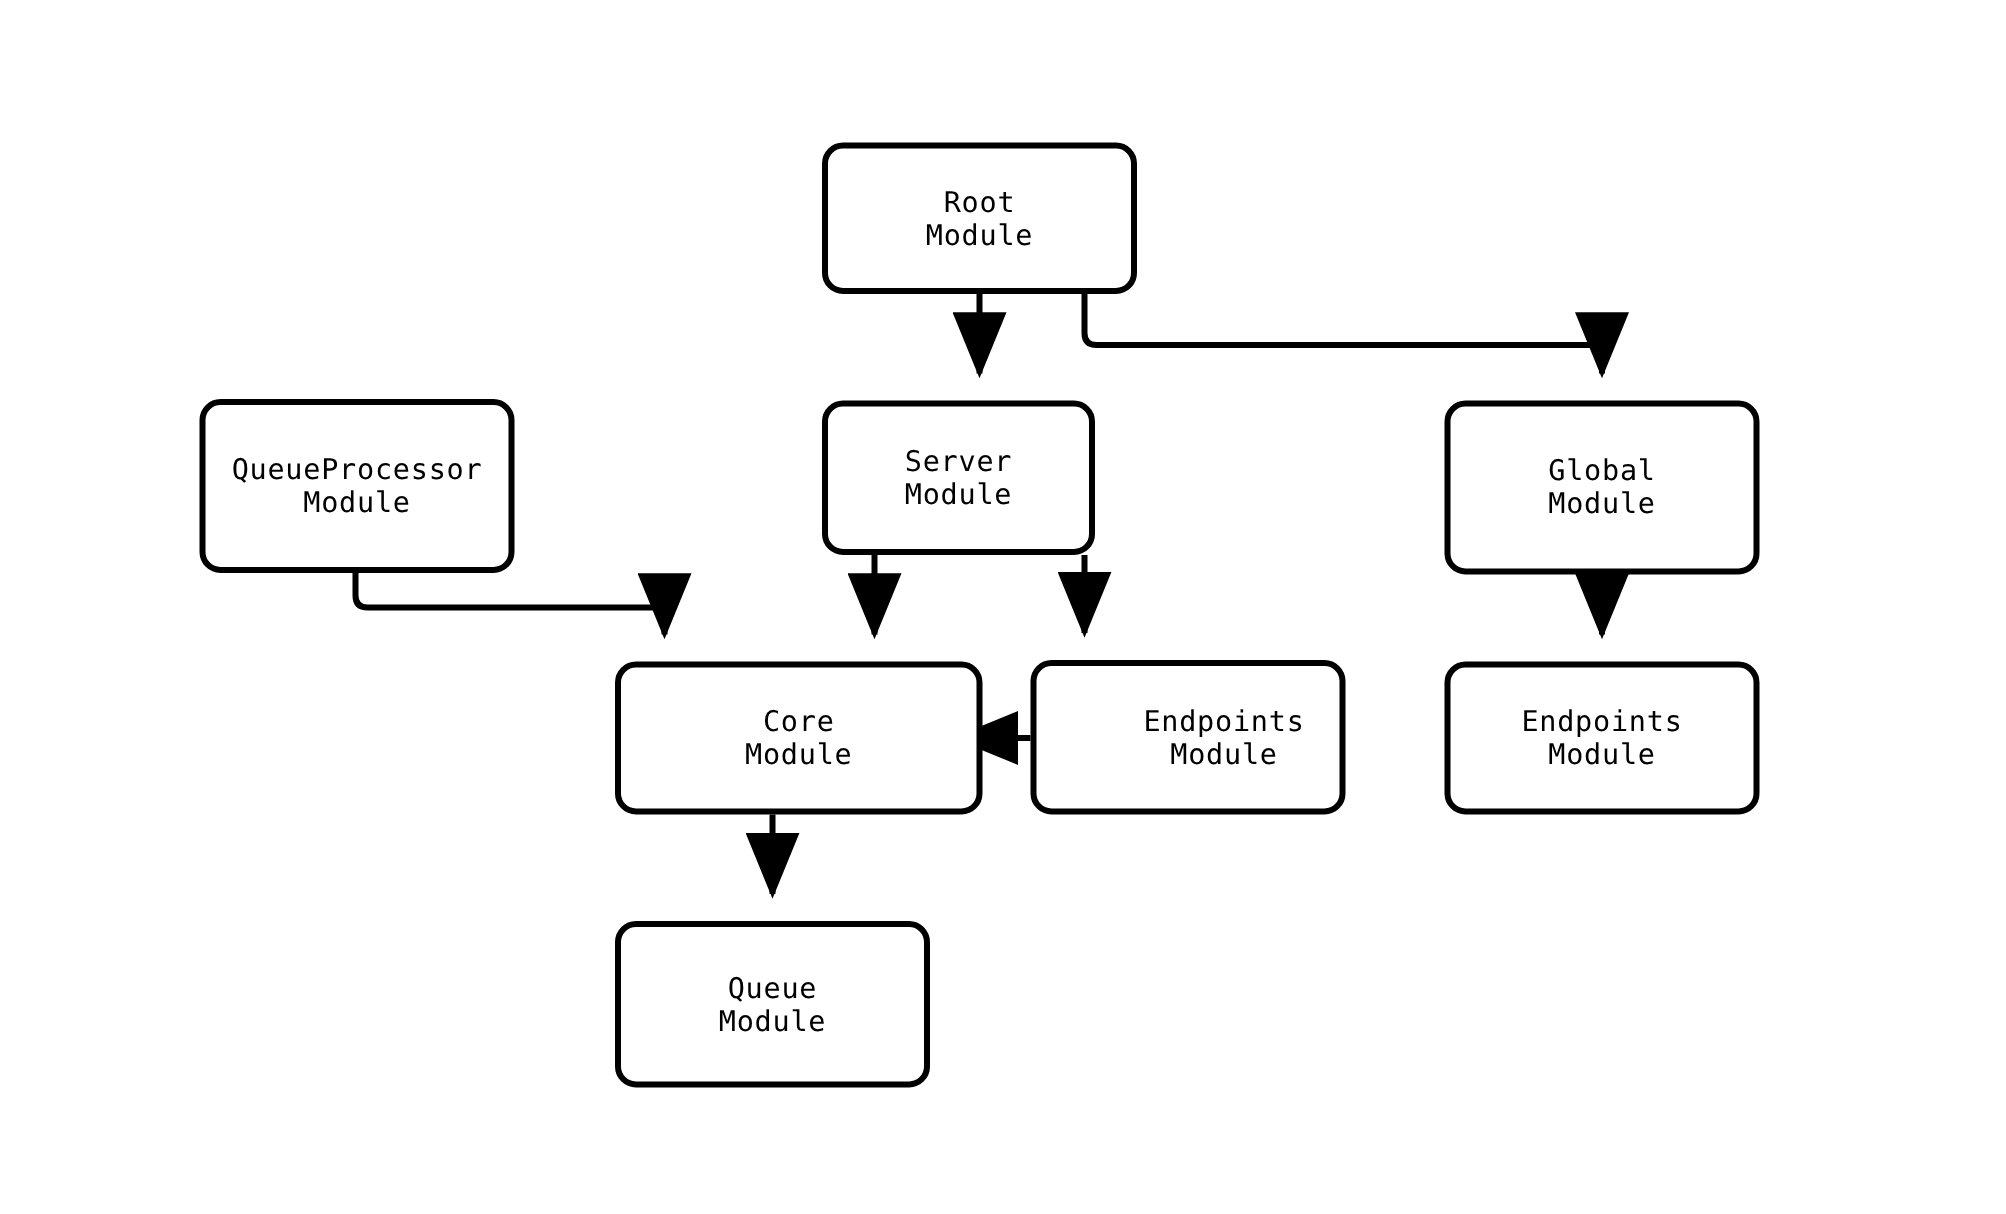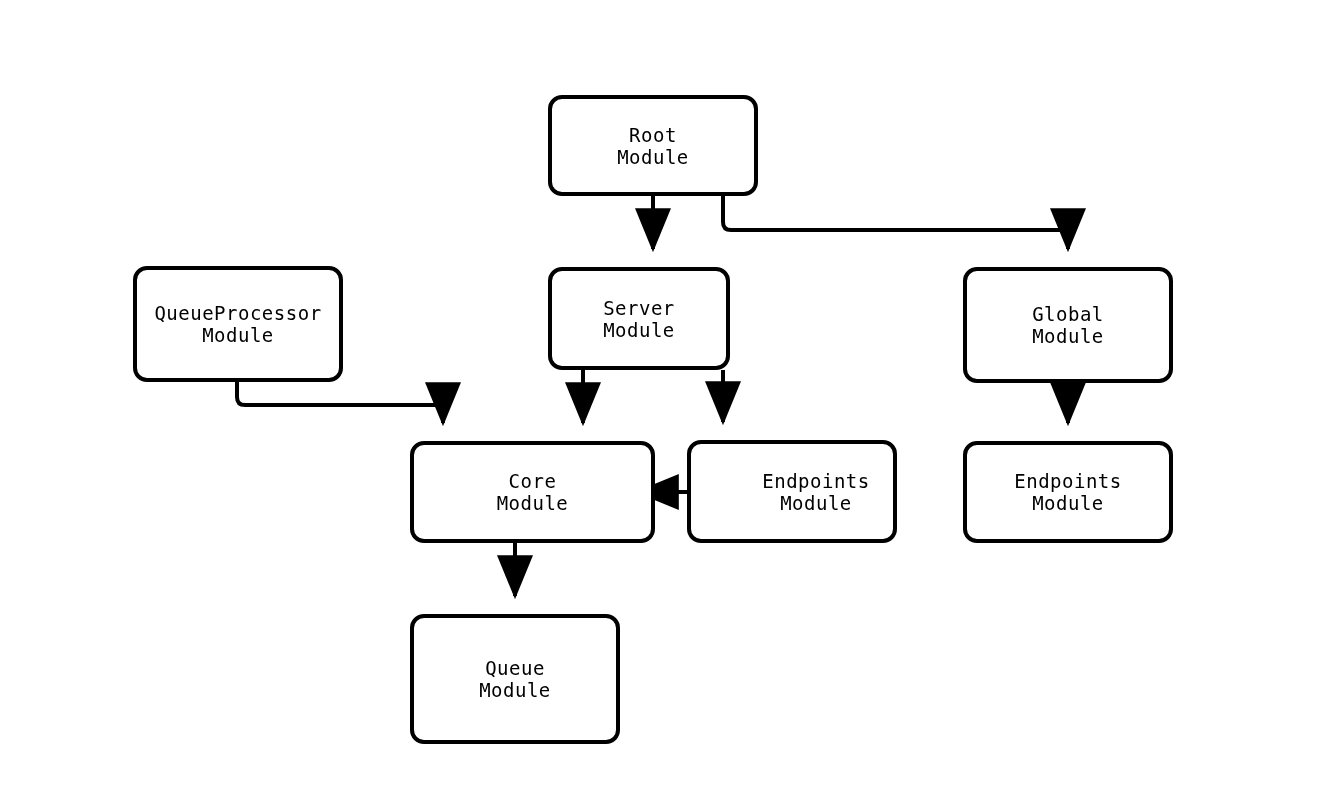--- a/index.html
+++ b/index.html
@@ -98,18 +98,18 @@
   <div class="node" style="left: 687px; top: 440px; width: 210px; height: 103px; padding-left: 48px;">
     <span class="node-label">Endpoints
 Module</span>
   </div>
 
   <div class="node" style="left: 963px; top: 441px; width: 210px; height: 102px;">
     <span class="node-label">Endpoints
 Module</span>
   </div>
 
-  <div class="node" style="left: 410px; top: 614px; width: 210px; height: 130px;">
+  <div class="node" style="left: 410px; top: 614px; width: 210px; height: 111px;">
     <span class="node-label">Queue
 Module</span>
   </div>
 
 </div>
 
 </body></html>

